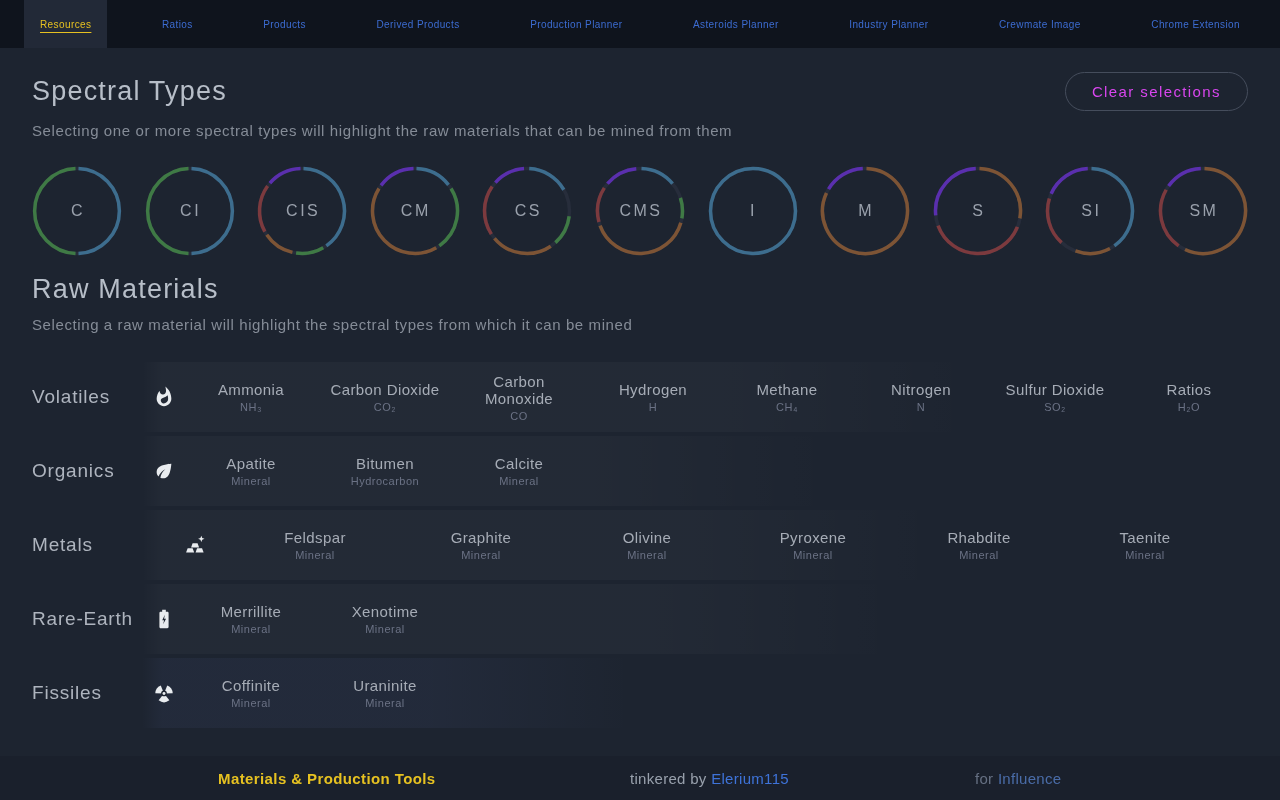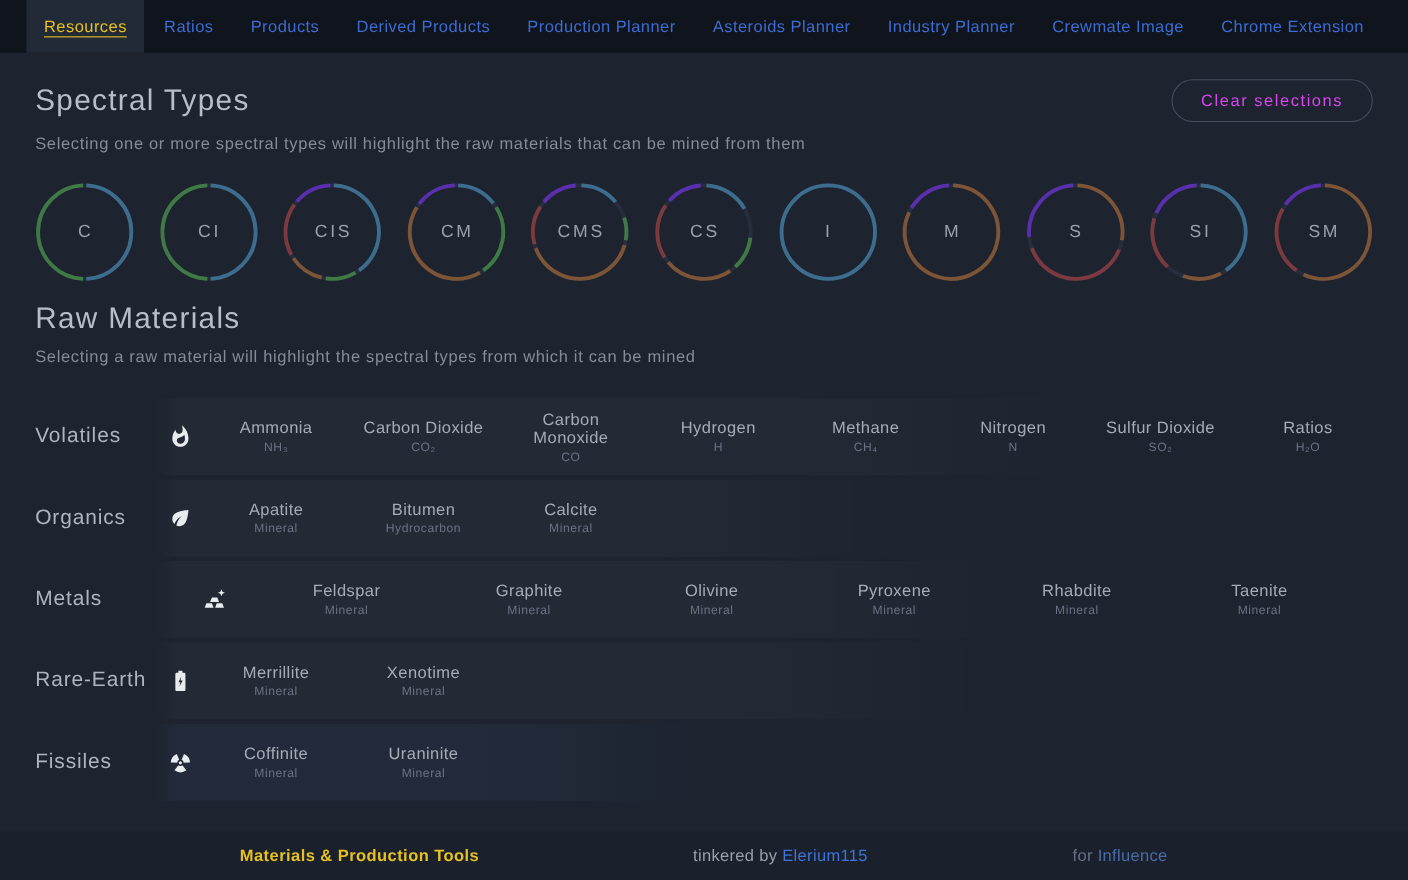--- a/index.html
+++ b/index.html
@@ -11,21 +11,21 @@
     -webkit-font-smoothing:antialiased;
   }
   
   nav {
     height:48px; background:#0f141d;
     display:flex; justify-content:space-between; align-items:stretch;
     padding:0 24px;
   }
   .nav-item {
     display:flex; align-items:center; padding:0 16px;
-    font-size:15px; letter-spacing:.4px; color:#3c6cd2; cursor:pointer;
+    font-size:10px; letter-spacing:.4px; color:#3c6cd2; cursor:pointer;
     white-space:nowrap;
   }
   .nav-item.active {
     background:#222937; color:#e6c121;
     text-decoration:underline; text-underline-offset:4px; text-decoration-thickness:1px;
   }
   
   main { padding:0 32px; }
   .section-header { display:flex; justify-content:space-between; align-items:center; margin-top:24px; }
   h1 {
@@ -131,38 +131,38 @@
             <path d="M 46.48 2.53 A 42.5 42.5 0 0 1 78.49 18.83" fill="none" stroke="#3d6d8e" stroke-width="3.5"></path>
             <path d="M 81.04 22.48 A 42.5 42.5 0 0 1 69.38 79.81" fill="none" stroke="#3f7a45" stroke-width="3.5"></path>
             <path d="M 66.25 81.81 A 42.5 42.5 0 0 1 8.96 22.48" fill="none" stroke="#7d5435" stroke-width="3.5"></path>
             <path d="M 11.06 19.42 A 42.5 42.5 0 0 1 43.52 2.53" fill="none" stroke="#5a2fae" stroke-width="3.5"></path>
           </svg>
           <div class="code">CM</div>
         </div>
         <div class="spectral">
           <svg viewBox="0 0 90 90">
             <circle cx="45" cy="45" r="42.5" fill="none" stroke="#272d3b" stroke-width="3.5"></circle>
+            <path d="M 47.22 2.56 A 42.5 42.5 0 0 1 81.81 23.75" fill="none" stroke="#3d6d8e" stroke-width="3.5"></path>
+            <path d="M 87.18 50.18 A 42.5 42.5 0 0 1 73.44 76.58" fill="none" stroke="#3f7a45" stroke-width="3.5"></path>
+            <path d="M 68.77 80.23 A 42.5 42.5 0 0 1 12.44 72.32" fill="none" stroke="#7d5435" stroke-width="3.5"></path>
+            <path d="M 9.36 68.15 A 42.5 42.5 0 0 1 10.19 20.62" fill="none" stroke="#7c3a3e" stroke-width="3.5"></path>
+            <path d="M 13.42 16.56 A 42.5 42.5 0 0 1 42.04 2.60" fill="none" stroke="#5a2fae" stroke-width="3.5"></path>
+          </svg>
+          <div class="code">CS</div>
+        </div>
+        <div class="spectral">
+          <svg viewBox="0 0 90 90">
+            <circle cx="45" cy="45" r="42.5" fill="none" stroke="#272d3b" stroke-width="3.5"></circle>
             <path d="M 46.48 2.53 A 42.5 42.5 0 0 1 77.56 17.68" fill="none" stroke="#3d6d8e" stroke-width="3.5"></path>
             <path d="M 85.42 31.87 A 42.5 42.5 0 0 1 86.85 52.38" fill="none" stroke="#3f7a45" stroke-width="3.5"></path>
             <path d="M 85.85 56.71 A 42.5 42.5 0 0 1 5.06 59.54" fill="none" stroke="#7d5435" stroke-width="3.5"></path>
             <path d="M 3.95 56.00 A 42.5 42.5 0 0 1 9.36 21.85" fill="none" stroke="#7c3a3e" stroke-width="3.5"></path>
             <path d="M 12.44 17.68 A 42.5 42.5 0 0 1 41.30 2.66" fill="none" stroke="#5a2fae" stroke-width="3.5"></path>
           </svg>
           <div class="code">CMS</div>
-        </div>
-        <div class="spectral">
-          <svg viewBox="0 0 90 90">
-            <circle cx="45" cy="45" r="42.5" fill="none" stroke="#272d3b" stroke-width="3.5"></circle>
-            <path d="M 47.22 2.56 A 42.5 42.5 0 0 1 81.81 23.75" fill="none" stroke="#3d6d8e" stroke-width="3.5"></path>
-            <path d="M 87.18 50.18 A 42.5 42.5 0 0 1 73.44 76.58" fill="none" stroke="#3f7a45" stroke-width="3.5"></path>
-            <path d="M 68.77 80.23 A 42.5 42.5 0 0 1 12.44 72.32" fill="none" stroke="#7d5435" stroke-width="3.5"></path>
-            <path d="M 9.36 68.15 A 42.5 42.5 0 0 1 10.19 20.62" fill="none" stroke="#7c3a3e" stroke-width="3.5"></path>
-            <path d="M 13.42 16.56 A 42.5 42.5 0 0 1 42.04 2.60" fill="none" stroke="#5a2fae" stroke-width="3.5"></path>
-          </svg>
-          <div class="code">CS</div>
         </div>
         <div class="spectral">
           <svg viewBox="0 0 90 90">
             <circle cx="45" cy="45" r="42.5" fill="none" stroke="#272d3b" stroke-width="3.5"></circle>
             <circle cx="45" cy="45" r="42.5" fill="none" stroke="#3d6d8e" stroke-width="3.5"></circle>
           </svg>
           <div class="code">I</div>
         </div>
         <div class="spectral">
           <svg viewBox="0 0 90 90">

